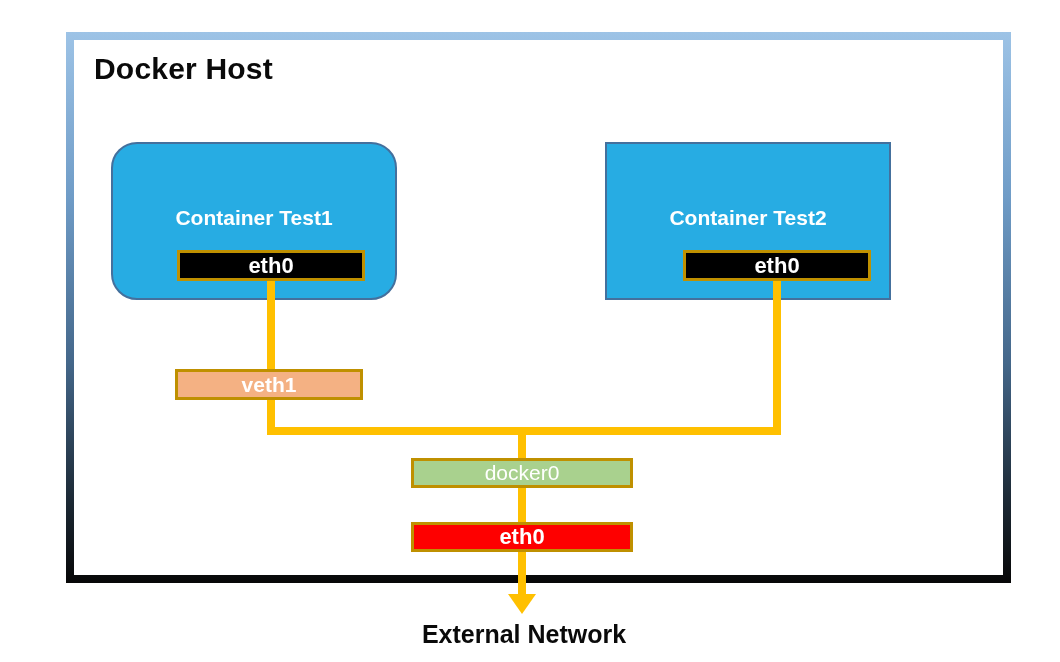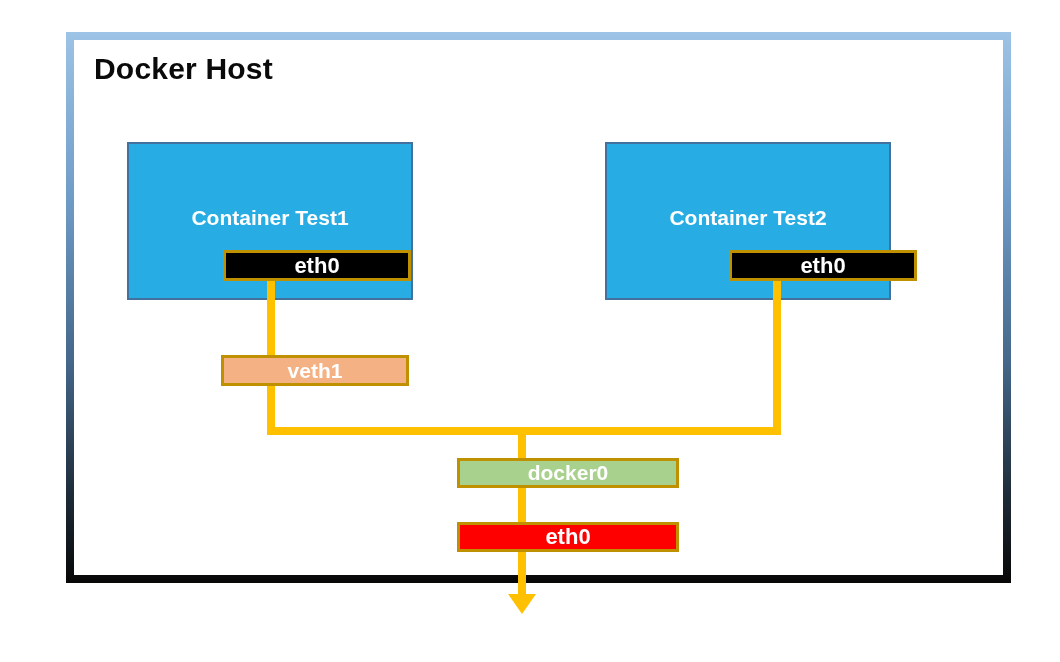--- a/index.html
+++ b/index.html
@@ -24,21 +24,21 @@
     position:absolute;left:94px;top:52px;
     font-size:30px;font-weight:600;color:#0a0a0a;
     z-index:2;letter-spacing:0.2px;
   }
   
   .container-box{
     position:absolute;top:142px;width:282px;height:154px;
     background:#27ace3;border:2px solid #44709d;
     z-index:1;
   }
-  .container-box.c1{left:127px;}
+  .container-box.c1{left:111px;border-radius:26px;}
   .container-box.c2{left:605px;}
   .container-label{
     position:absolute;left:0;top:62px;width:100%;
     text-align:center;color:#ffffff;
     font-size:21px;font-weight:600;
   }
   
   .line{position:absolute;background:#FFC000;z-index:3;}
   .line.v-left  {left:267px;top:281px;width:8px;height:154px;}
   .line.v-right {left:773px;top:281px;width:8px;height:154px;}
@@ -51,29 +51,29 @@
     border-top:20px solid #FFC000;
     z-index:3;
   }
   
   .badge{
     position:absolute;
     border:3px solid #BF9000;
     color:#ffffff;text-align:left;
     font-weight:700;
     z-index:4;
-    display:flex;align-items:center;justify-content:center;margin-left:46px;
+    display:flex;align-items:center;justify-content:center;
   }
   .badge.eth-black{width:182px;height:25px;background:#000000;font-size:22px;top:250px;}
   .badge.eth-black.b1{left:177px;}
   .badge.eth-black.b2{left:683px;}
-  .badge.veth{width:182px;height:25px;background:#F4B183;font-size:21px;font-weight:600;top:355px;}
+  .badge.veth{width:182px;height:25px;background:#F4B183;font-size:21px;font-weight:600;top:369px;}
   .badge.veth.v1{left:175px;}
   .badge.veth.v2{left:681px;}
-  .badge.bridge{left:411px;top:458px;width:216px;height:24px;background:#A9D18E;font-size:21px;font-weight:700;}
+  .badge.bridge{left:411px;top:458px;width:216px;height:24px;background:#A9D18E;font-size:21px;font-weight:400;}
   .badge.host-if{left:411px;top:522px;width:216px;height:24px;background:#FE0000;font-size:22px;}
   .external-label{
     position:absolute;left:524px;top:620px;transform:translateX(-50%);
     font-size:25px;font-weight:600;color:#0a0a0a;white-space:nowrap;
     z-index:2;
   }
 </style>
 </head>
 <body>
 
@@ -99,14 +99,15 @@
   <div class="arrow-head"></div>
 
   <div class="badge eth-black b1">eth0</div>
   <div class="badge eth-black b2">eth0</div>
 
   <div class="badge veth v1">veth1</div>
 
   <div class="badge bridge">docker0</div>
   <div class="badge host-if">eth0</div>
 
+  <div class="external-label">External Network</div>
 
 </div>
 
 </body></html>

